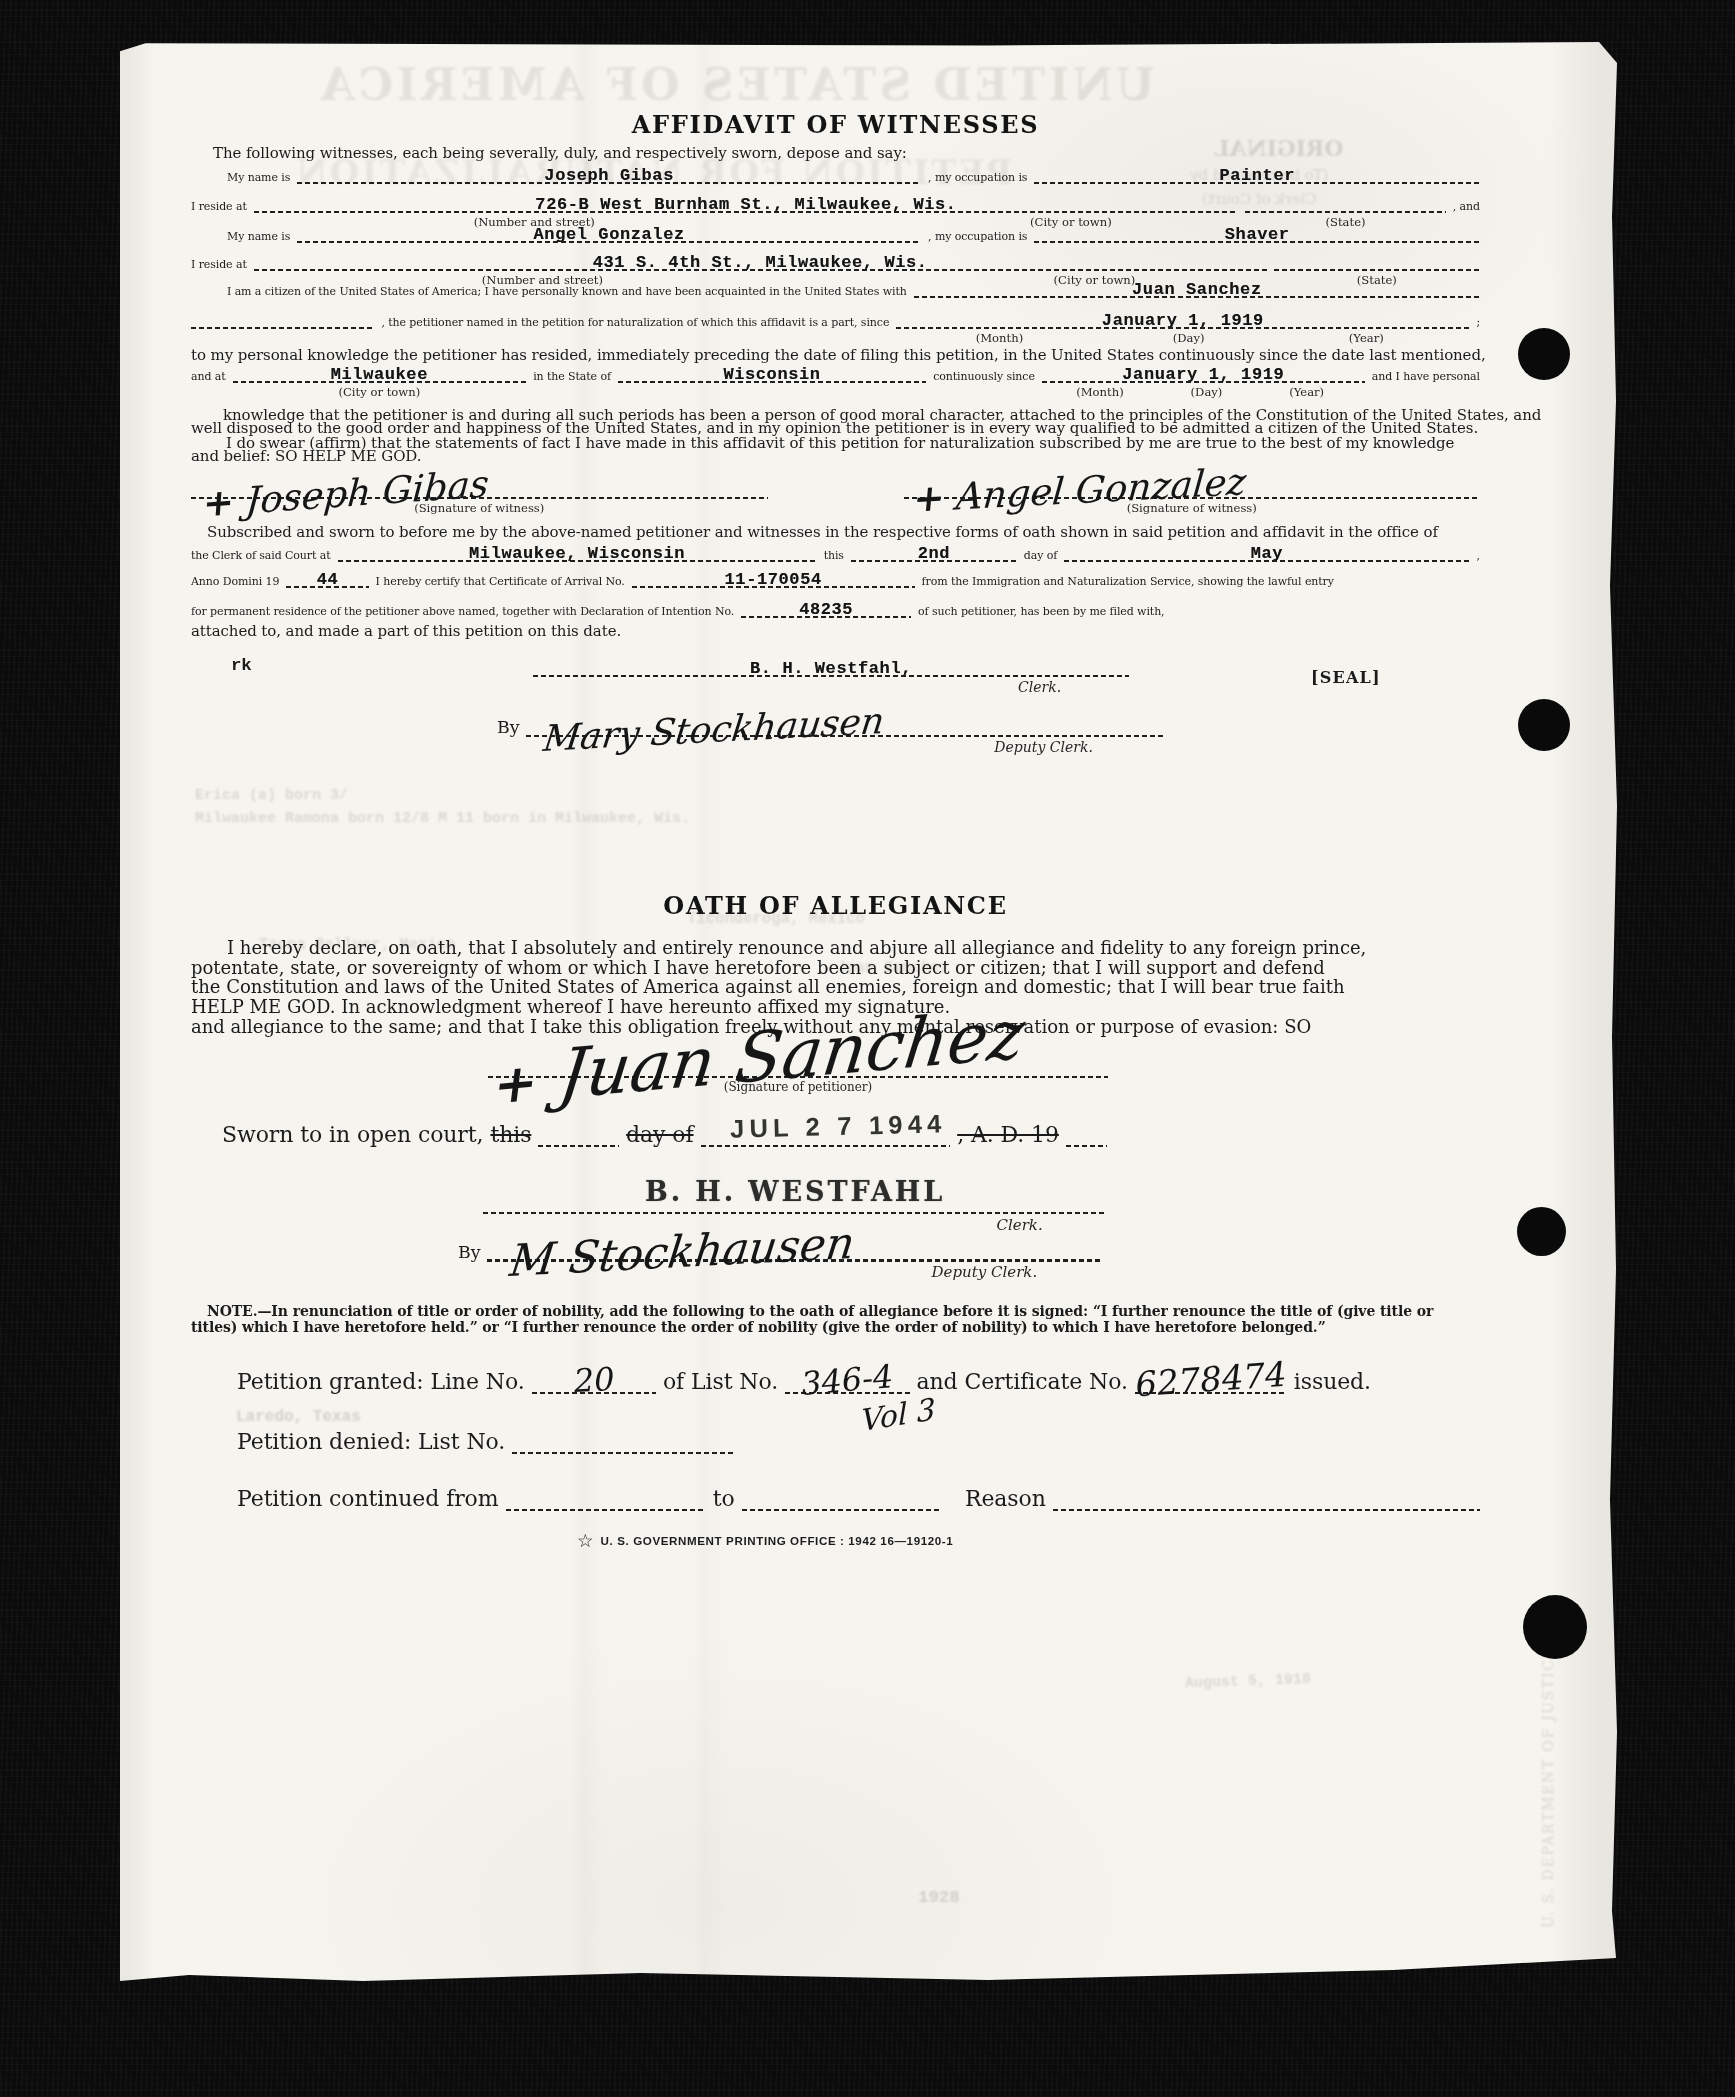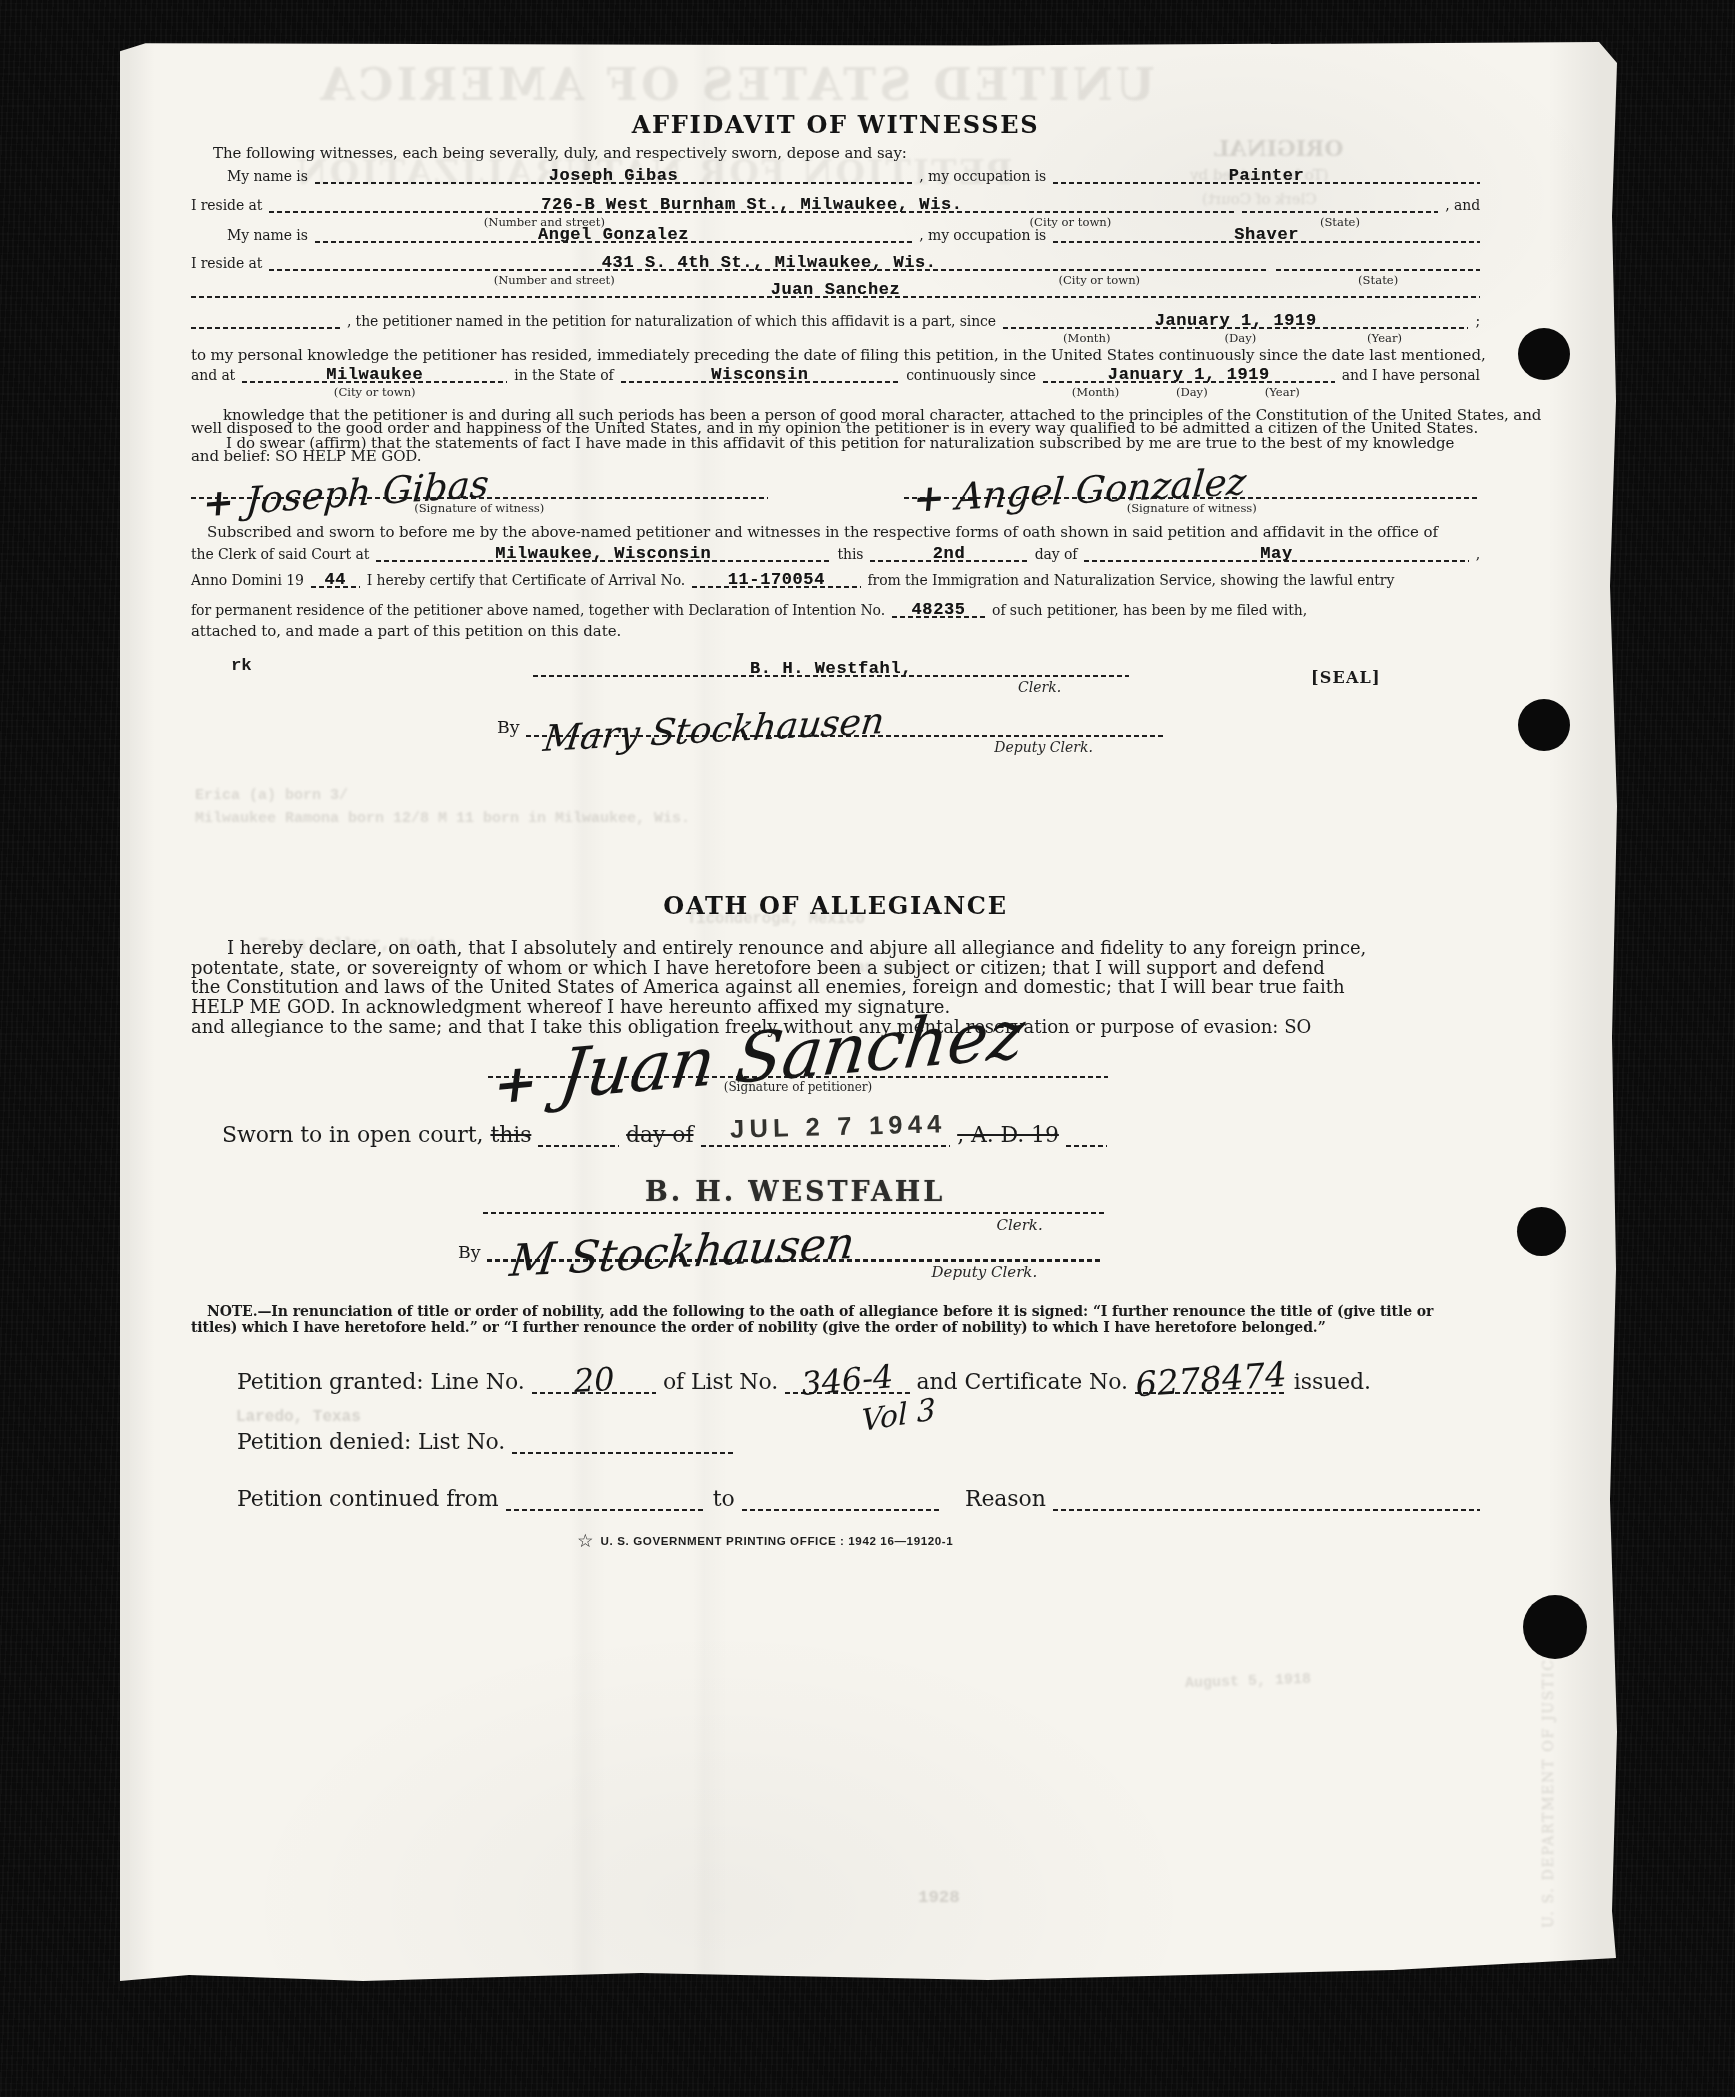--- a/index.html
+++ b/index.html
@@ -22,21 +22,21 @@
       radial-gradient(ellipse 521px 289px at 75% 8%, rgba(0,0,0,0.035), rgba(0,0,0,0) 70%),
       radial-gradient(ellipse 694px 405px at 40% 96%, rgba(0,0,0,0.03), rgba(0,0,0,0) 70%);
     clip-path:polygon(0px 9.3px, 25.5px 1.2px, 868px 3.5px, 1479px 0px, 1497px 21px, 1492px 174px,
       1496px 359px, 1490px 544px, 1497px 764px, 1492px 995px, 1496px 1227px, 1490px 1458px,
       1497px 1690px, 1492px 1869px, 1496px 1916px, 1273px 1928px, 868px 1938px, 521px 1931px,
       243px 1939px, 69px 1933px, 0px 1939px);
   }
   .hole{position:absolute;background:#0a0a0a;border-radius:50%;}
   .row{position:absolute;display:flex;align-items:flex-end;}
   .row>*+*{margin-left:7px;}
-  .lbl{font-size:14px;color:#1b1b1b;line-height:1.1;white-space:nowrap;letter-spacing:-0.1px;}
+  .lbl{font-size:11px;color:#1b1b1b;line-height:1.1;white-space:nowrap;letter-spacing:-0.1px;}
   .b30 .lbl{font-size:22px;}
   .fill{display:flex;flex-direction:column;justify-content:flex-end;position:relative;min-width:0;}
   .dotline{height:2.3px;background-image:repeating-linear-gradient(90deg,#1e1e1e 0 5.2px,transparent 5.2px 8px);}
   .typed{
     font-family:"Liberation Mono","DejaVu Sans Mono",monospace;font-weight:bold;
     font-size:17px;color:#151515;white-space:nowrap;text-align:center;
     margin-bottom:-2.9px;letter-spacing:0.6px;text-shadow:0 0 0.6px rgba(20,20,20,0.55);
   }
   .sub{position:absolute;top:calc(100% + 1.7px);font-size:11.6px;color:#262626;text-align:center;white-space:nowrap;}
   .para{position:absolute;font-size:15px;color:#1b1b1b;white-space:nowrap;letter-spacing:-0.1px;}
@@ -127,20 +127,21 @@
       <span class="sub" style="left:6%;width:45%;">(Number and street)</span>
       <span class="sub" style="left:68%;width:30%;">(City or town)</span>
     </div>
     <div class="fill" style="flex:0.55;">
       <div class="dotline"></div>
       <span class="sub" style="left:0;width:100%;">(State)</span>
     </div>
   </div>
 
   <div class="row" style="left:71px;right:137px;top:238px;">
+    <span class="lbl" style="margin-left:36px;">I am a citizen of the United States of America; I have personally known and have been acquainted in the United States with</span>
     <div class="fill" style="flex:1;">
       <span class="typed">Juan Sanchez</span>
       <div class="dotline"></div>
     </div>
   </div>
 
   <div class="row" style="left:71px;right:137px;top:269px;">
     <div class="fill" style="flex:0.32;">
       <div class="dotline"></div>
     </div>

